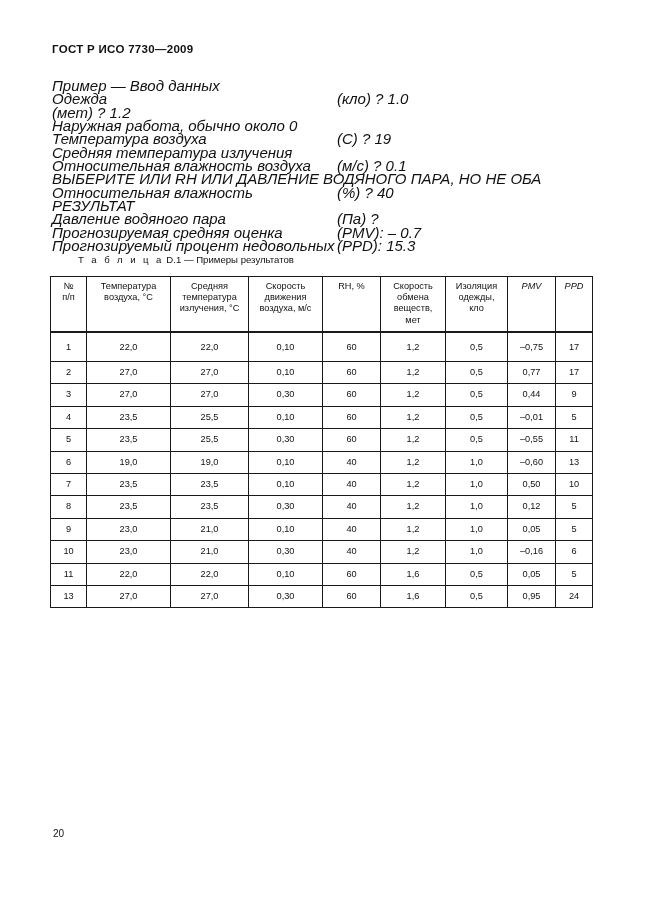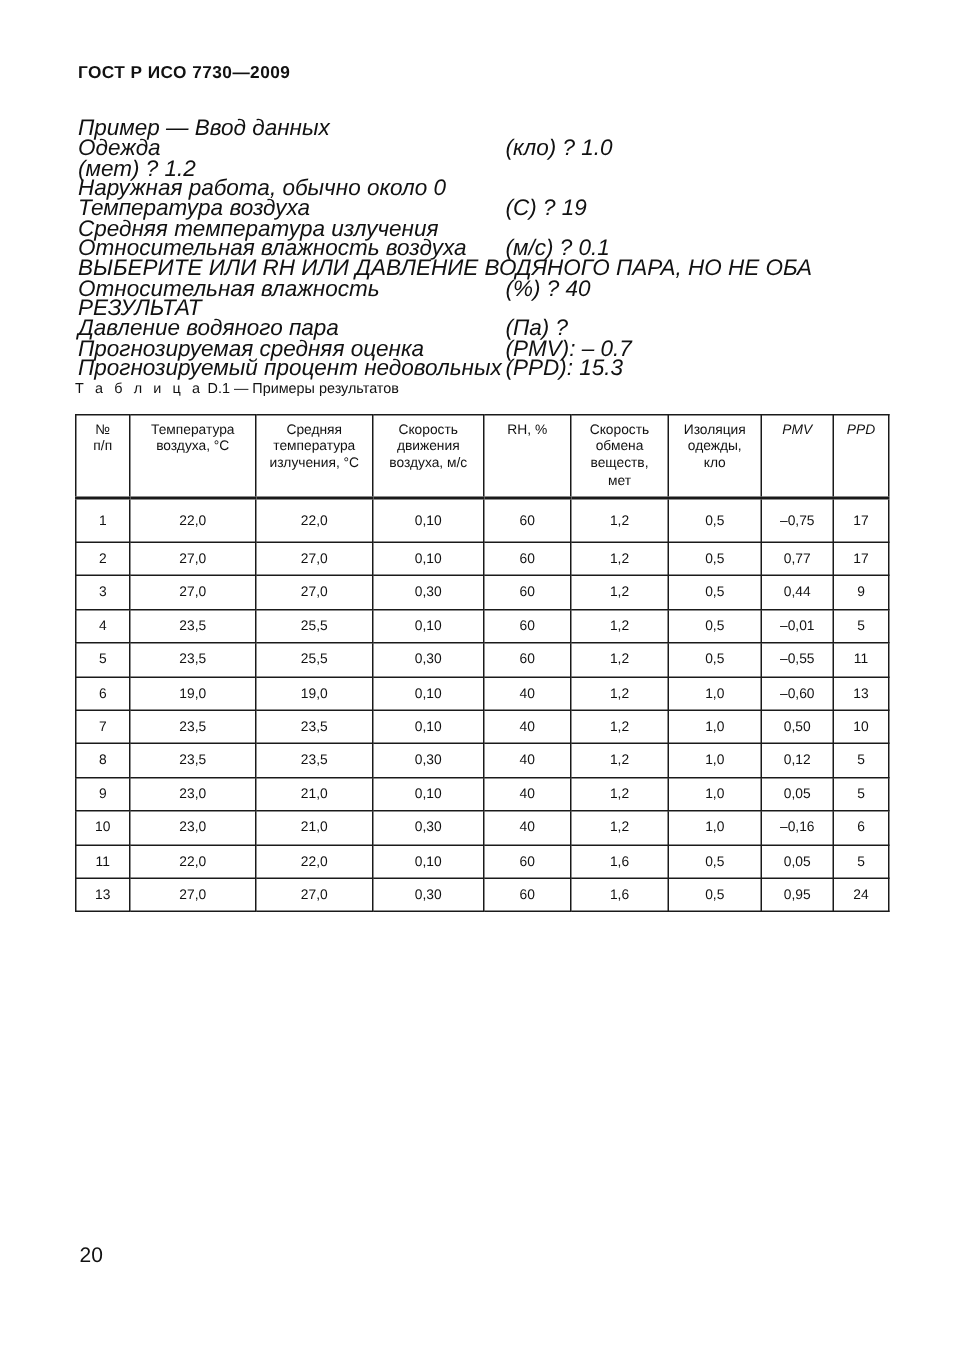--- a/index.html
+++ b/index.html
@@ -65,20 +65,21 @@
   
   .table-caption {
     position: absolute;
     left: 50px;
     top: 254px;
     font-size: 9.6px;
     white-space: nowrap;
   }
   .caption-word {
     letter-spacing: 2.4px;
+    margin-left: 28px;
   }
 
   
   .tbl-wrap {
     position: absolute;
     left: 50px;
     top: 276px;
     width: 542px;
   }
   table.results {
@@ -124,21 +125,21 @@
   col.c5 { width: 65px; }
   col.c6 { width: 62px; }
   col.c7 { width: 48px; }
   col.c8 { width: 37px; }
 
   
   .page-number {
     position: absolute;
     left: 53px;
     top: 828px;
-    font-size: 14px;
+    font-size: 10px;
   }
 </style>
 </head>
 <body>
 
 <div class="page">
 
   <div class="doc-header">ГОСТ Р ИСО 7730—2009</div>
 
   <div class="listing">

